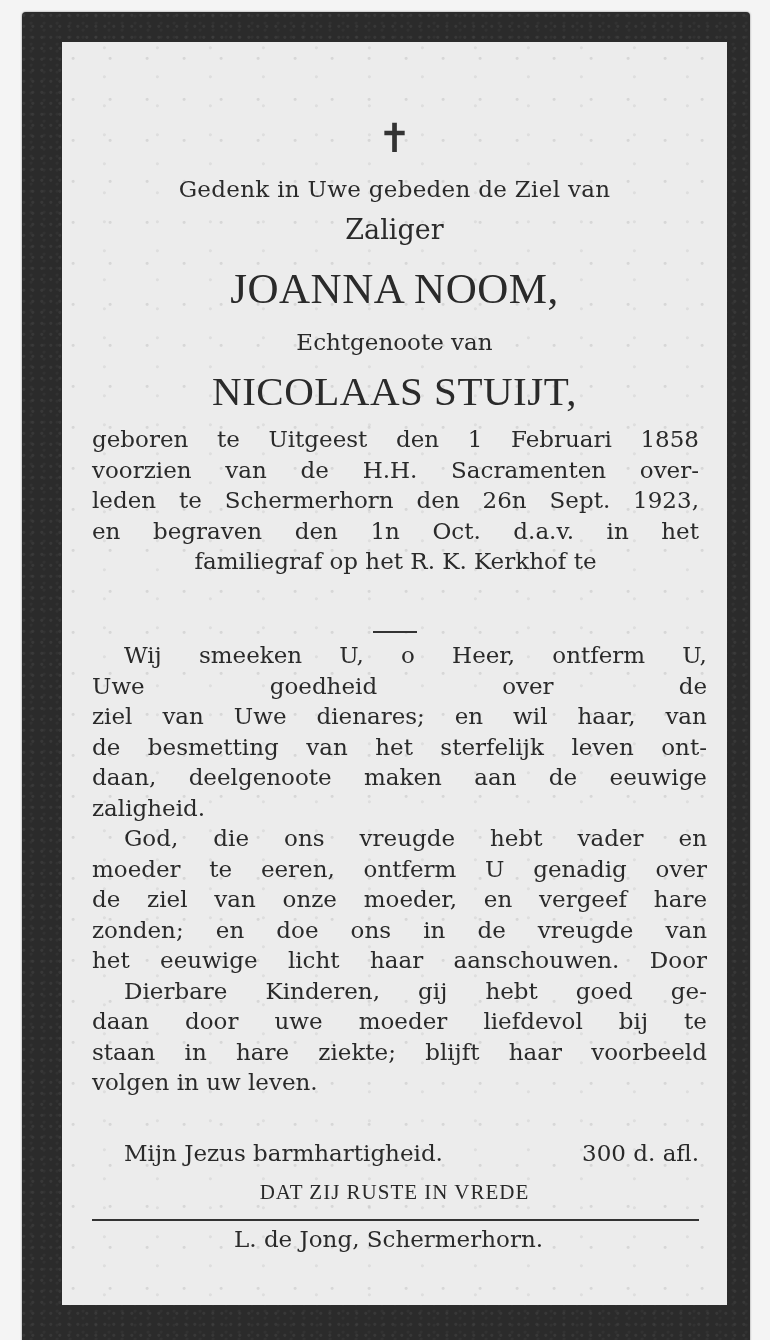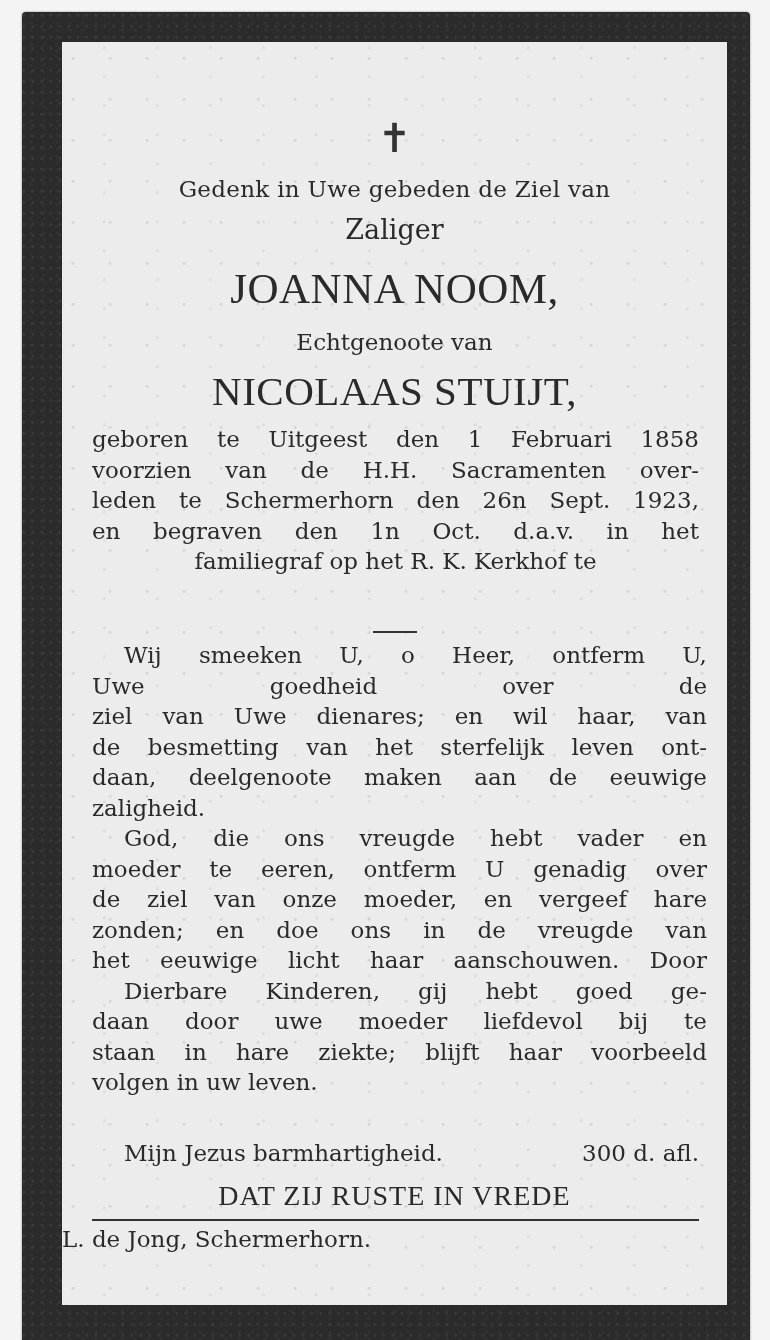--- a/index.html
+++ b/index.html
@@ -131,37 +131,38 @@
       justify-content: space-between;
       white-space: nowrap;
       gap: 36px;
     }
     .rip {
       position: absolute;
       left: 0;
       right: 0;
       top: 1138px;
       text-align: center;
-      font-size: 28px;
+      font-size: 21px;
       letter-spacing: 1px;
       font-family: "Liberation Serif", serif;
     }
     .divider-long {
       position: absolute;
       left: 30px;
       right: 28px;
       top: 1177px;
       height: 2px;
       background: #333;
     }
     .printer {
       position: absolute;
       left: 0;
       right: 12px;
       top: 1184px;
+      text-align: center;
       font-size: 23px;
     }
   </style>
 </head>
 <body>
 
 <div class="card">
   <div class="paper">
 
     <div class="cross">✝</div>

